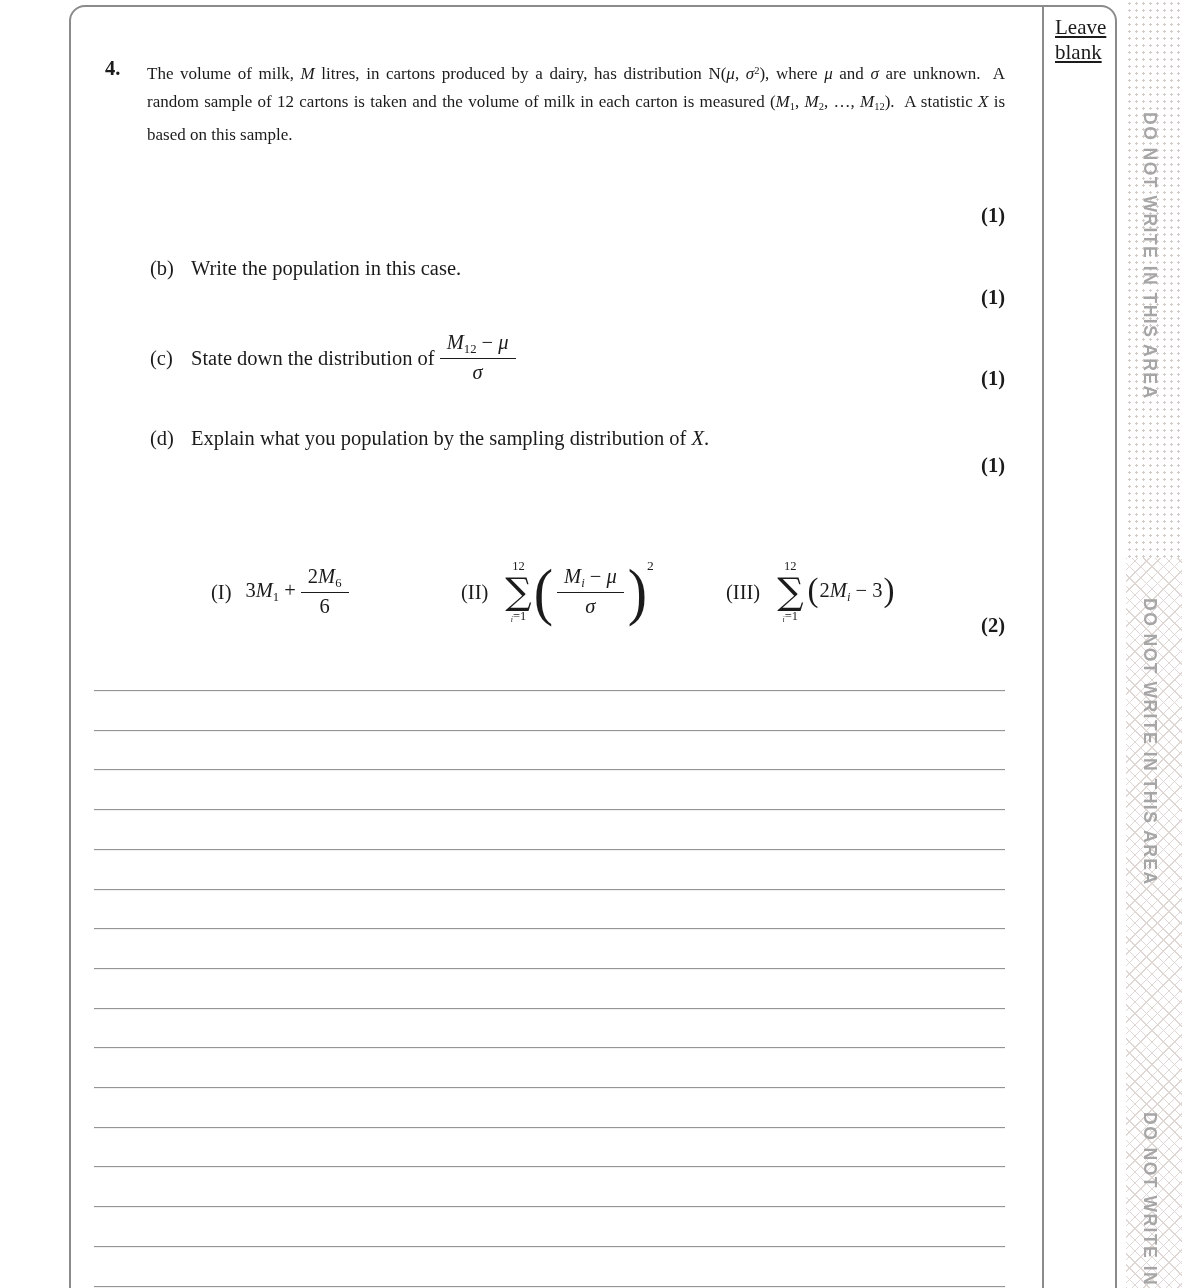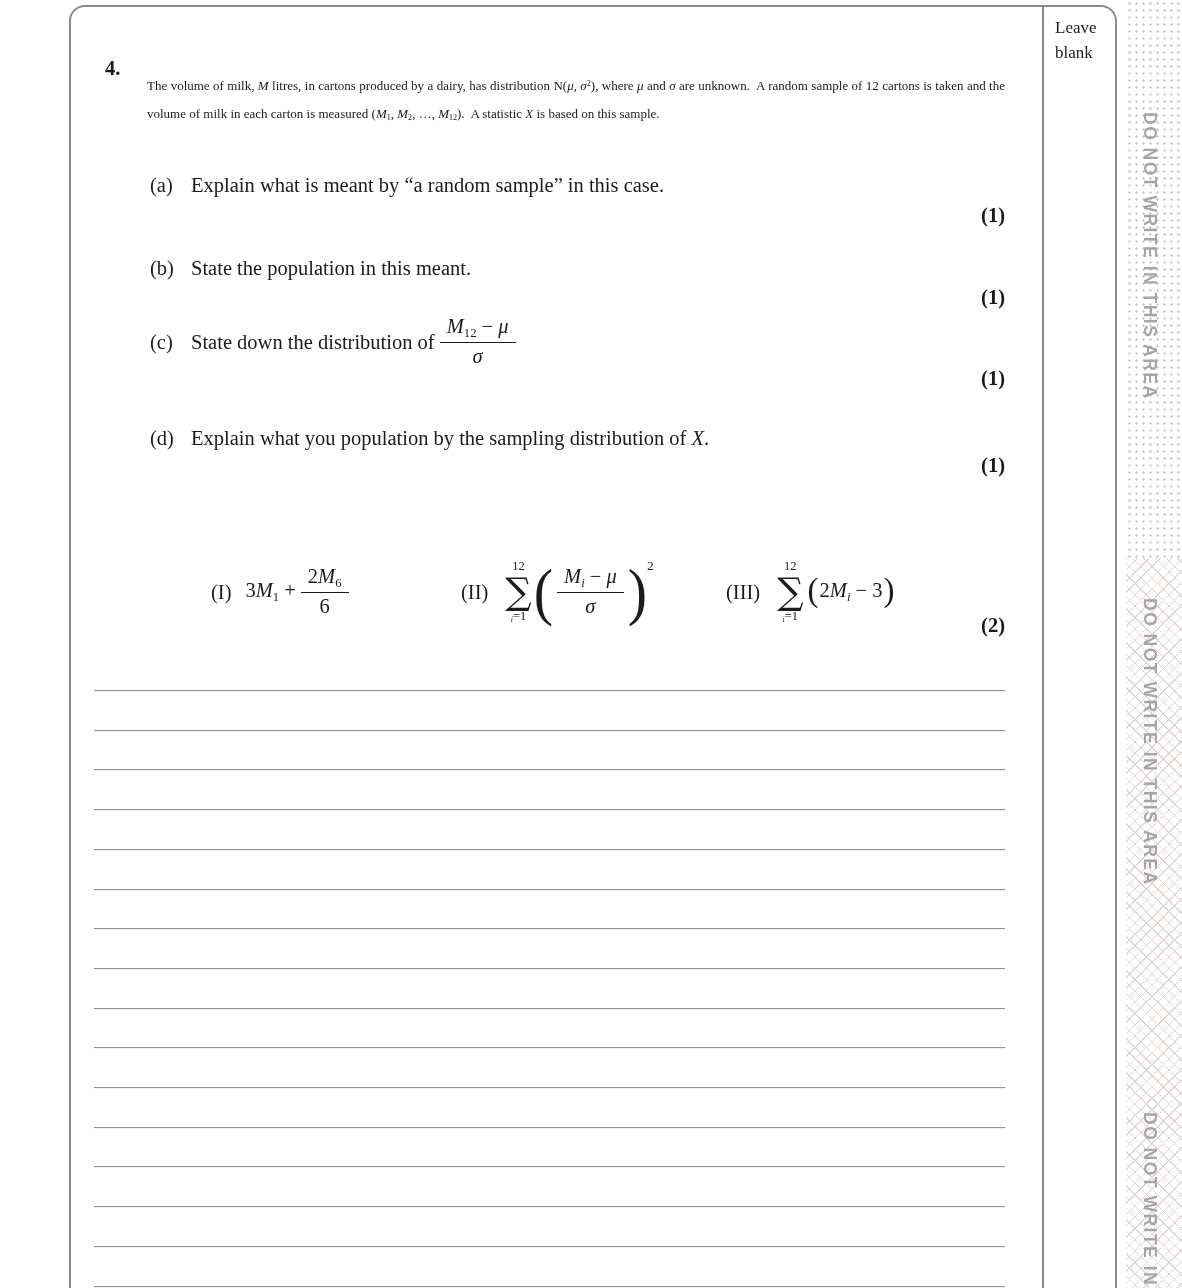--- a/index.html
+++ b/index.html
@@ -35,42 +35,42 @@
     position:absolute; left:69px; top:5px; width:1048px; height:1400px;
     border:2px solid #8b8b8b; border-radius:16px 16px 0 0;
     box-sizing:border-box; background:#ffffff;
   }
   .lb-divider{
     position:absolute; left:971px; top:0; width:0; height:100%;
     border-left:2px solid #8b8b8b;
   }
   .leave-blank{
     position:absolute; left:984px; top:8px; width:58px;
-    font-size:17px; line-height:25px; color:#1b1b1b;
+    font-size:21px; line-height:25px; color:#1b1b1b;text-decoration:underline;
   }
   
   .qnum{position:absolute; left:34px; top:50px; font-size:20.5px; font-weight:bold;}
   .intro{
-    position:absolute; left:76px; top:63px; width:858px;
-    font-size:13px; line-height:28px; text-align:justify; white-space:pre-wrap;
+    position:absolute; left:76px; top:50px; width:858px;
+    font-size:17px; line-height:28px; text-align:justify; white-space:pre-wrap;
   }
   .part{position:absolute; left:79px; width:855px; font-size:20.5px; line-height:26px;}
   .plabel{display:inline-block; width:41px;}
   .part-c{display:flex; align-items:center;}
   .part-c .plabel{flex:0 0 41px;}
   .mark{
     position:absolute; left:76px; width:858px; text-align:right;
     font-size:20.5px; font-weight:bold;
   }
   .it{font-style:italic;}
   .sb{font-size:0.62em; vertical-align:-0.28em; letter-spacing:0;}
   .sp{font-size:0.62em; vertical-align:0.5em;}
   
   .frac{display:inline-flex; flex-direction:column; align-items:center;
-        vertical-align:middle; margin:0 5px; line-height:1.15;}
+        vertical-align:middle; margin:16px 5px; line-height:1.15;}
   .fnum{padding:0 7px 2px; border-bottom:1.5px solid #1b1b1b; white-space:nowrap;}
   .fden{padding-top:2px; white-space:nowrap;}
   
   .options{position:absolute; left:0; top:543px; width:934px; height:84px;}
   .opt{position:absolute; top:0; height:84px; display:inline-flex;
        align-items:center; font-size:20.5px; white-space:nowrap;}
   .olabel{margin-right:14px;}
   .sum{display:inline-flex; flex-direction:column; align-items:center;
        line-height:1; margin:0 3px; vertical-align:middle;}
   .sum-top,.sum-bot{font-size:12.5px; line-height:1.15; white-space:nowrap;}
@@ -98,27 +98,24 @@
   <div class="side-text" style="top:598px">DO NOT WRITE IN THIS AREA</div>
   <div class="side-text" style="top:1112px">DO NOT WRITE IN THIS AREA</div>
 
   <div class="main-box">
     <div class="lb-divider"></div>
     <div class="leave-blank">Leave blank</div>
 
     <div class="qnum">4.</div>
     <div class="intro"><span>The volume of milk, </span><span class="it">M</span><span> litres, in cartons produced by a dairy, has distribution N(</span><span class="it">μ</span><span>, </span><span class="it">σ</span><span class="sp">2</span><span>), where </span><span class="it">μ</span><span> and </span><span class="it">σ</span><span> are unknown.  A random sample of 12 cartons is taken and the volume of milk in each carton is measured (</span><span class="it">M</span><span class="sb">1</span><span>, </span><span class="it">M</span><span class="sb">2</span><span>, …, </span><span class="it">M</span><span class="sb">12</span><span>).  A statistic </span><span class="it">X</span><span> is based on this sample.</span></div>
 
-    <div class="part" style="top:165px">
-      <span class="plabel">(a)</span><span><span>Explain what is meant by “a random sample” in this case.</span></span>
-    </div>
     <div class="mark" style="top:197px">(1)</div>
 
     <div class="part" style="top:248px">
-      <span class="plabel">(b)</span><span><span>State the population in this meant.</span></span>
+      <span class="plabel">(b)</span><span><span>Write the population in this case.</span></span>
     </div>
     <div class="mark" style="top:279px">(1)</div>
 
     <div class="part part-c" style="top:308px">
       <span class="plabel">(c)</span>
         <span><span>State down the distribution of</span></span>
       <span class="frac">
         <span class="fnum"><span class="it">M</span><span class="sb">12</span><span> − </span><span class="it">μ</span></span>
         <span class="fden"><span class="it">σ</span></span>
       </span>

